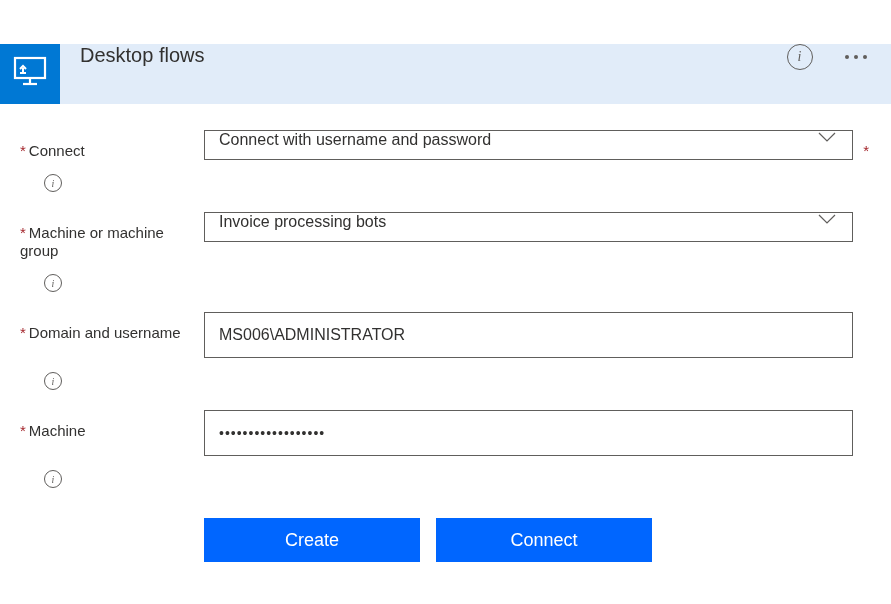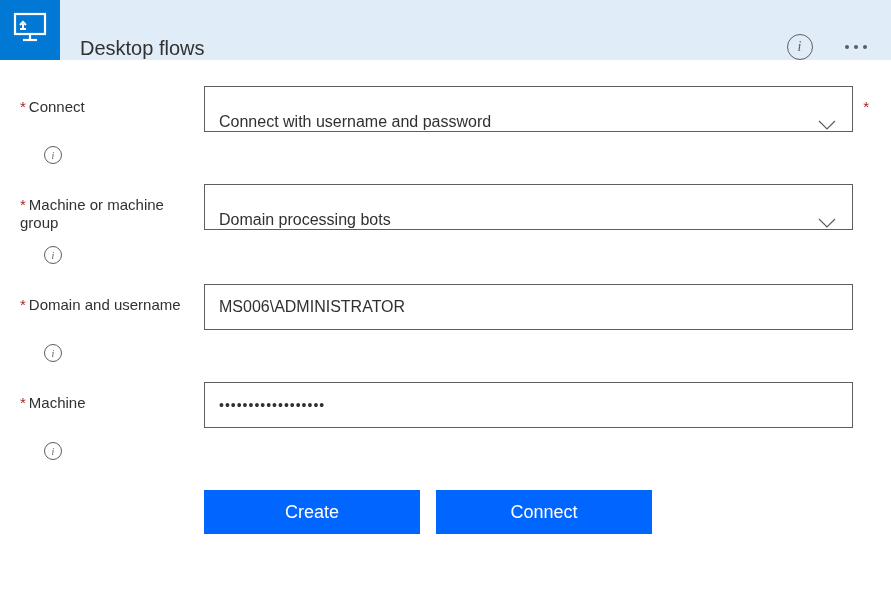--- a/index.html
+++ b/index.html
@@ -11,22 +11,23 @@
     body {
       background: #fff;
       width: 891px;
       height: 604px;
       overflow: hidden;
     }
     .header {
       background: #e1ecf9;
       height: 60px;
       display: flex;
-      align-items: flex-end;
+      align-items: flex-start;
       position: relative;
+      margin-top: 44px;
     }
     .header-icon-box {
       background: #0078d4;
       width: 60px;
       height: 60px;
       display: flex;
       align-items: center;
       justify-content: center;
     }
     .monitor-icon svg {
@@ -101,23 +102,23 @@
       right: 2px;
       top: 12px;
       font-size: 15px;
     }
     .input-col {
       flex: 1;
       padding-right: 18px;
     }
     .select-box {
       border: 1px solid #605e5c;
-      height: 46px;
-      display: flex;
-      align-items: flex-end;
+      height: 30px;
+      display: flex;
+      align-items: flex-start;
       padding: 0 14px;
       cursor: pointer;
       position: relative;
     }
     .select-text {
       font-size: 16px;
       color: #323130;
       flex: 1;
     }
     .chevron {
@@ -235,21 +236,21 @@
         <span>i</span>
       </div>
   </div>
 
   <div class="form-row">
     <div class="label-col">
       <span class="label"><span class="req">*</span><span>Machine or machine group</span></span>
     </div>
     <div class="input-col">
       <div class="select-box">
-        <span class="select-text">Domain processing bots</span>
+        <span class="select-text">Invoice processing bots</span>
         <span class="chevron">
           <svg viewBox="0 0 18 10">
               <polyline points="1,1 9,9 17,1" stroke="#605e5c" stroke-width="1.2" fill="none"></polyline>
             </svg>
         </span>
       </div>
     </div>
   </div>
   <div class="info-row">
     <div class="info-circle-sm">

